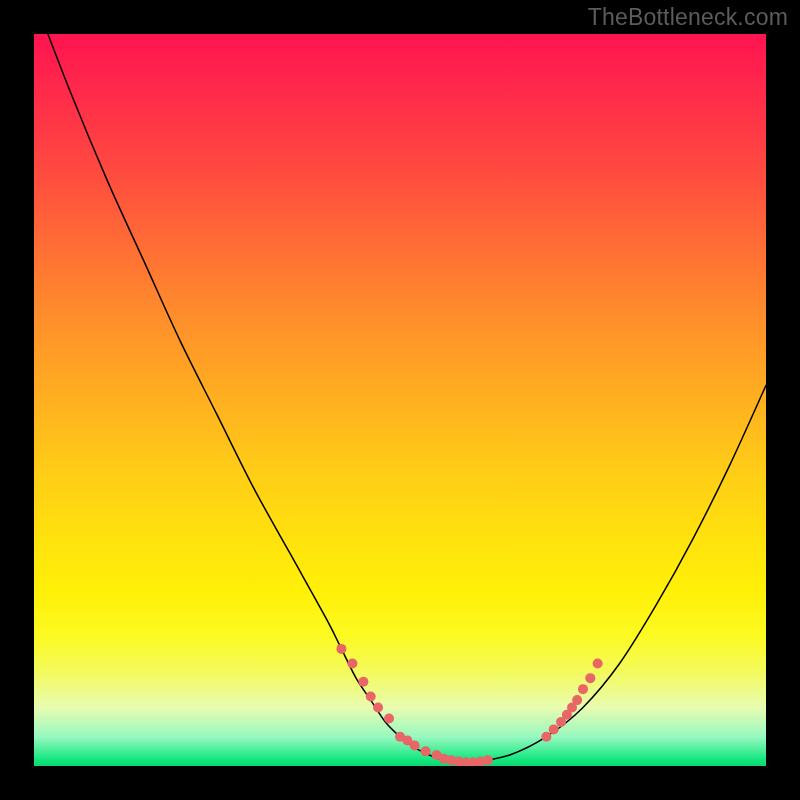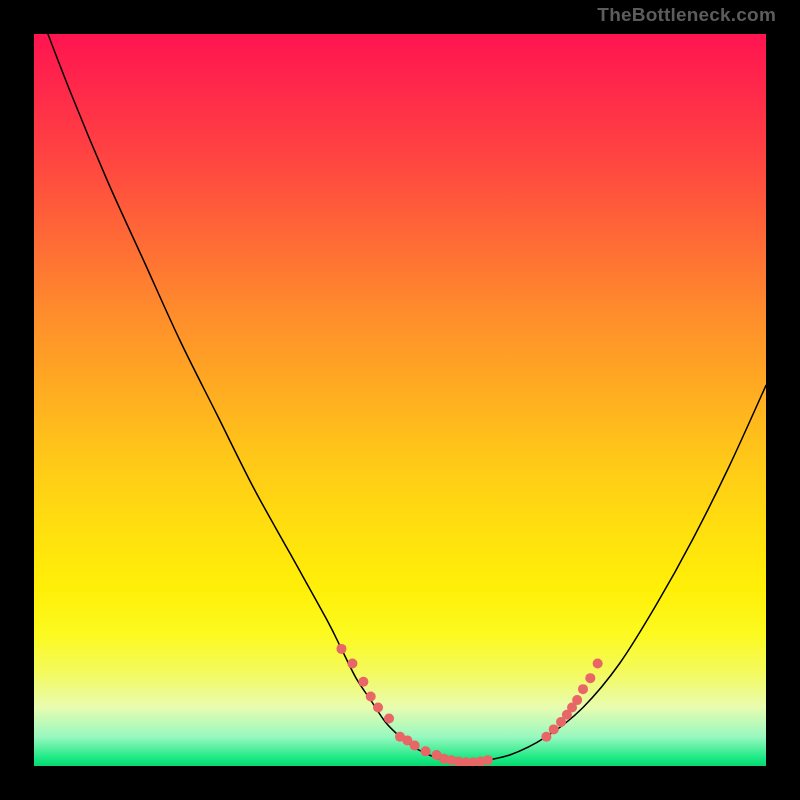--- a/index.html
+++ b/index.html
@@ -54,24 +54,24 @@
   svg.curve {
     position: absolute;
     left: 0;
     top: 0;
     width: 732px;
     height: 732px;
   }
   .watermark {
     position: absolute;
     top: 4px;
-    right: 24px;
+    right: 12px;
     font-family: Arial, Helvetica, sans-serif;
-    font-size: 19px;
-    font-weight: bold;
+    font-size: 23px;
+    font-weight: normal;
     color: #5c5c5c;
     letter-spacing: 0.2px;
     user-select: none;
   }
 </style>
 </head>
 <body>
 
 <div class="frame">
   <div class="plot-area">

